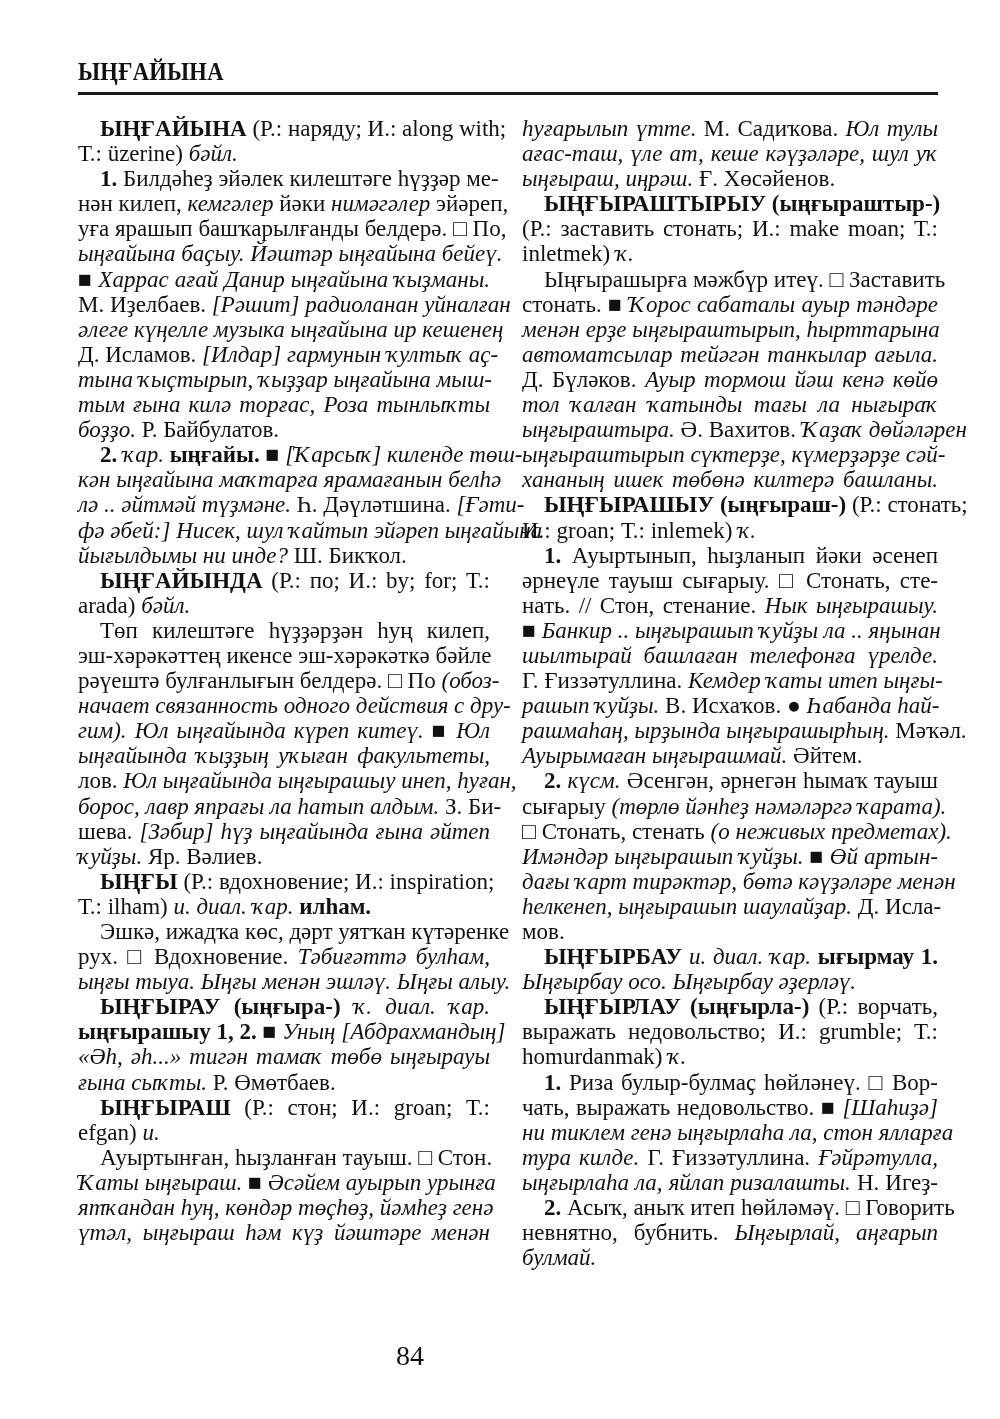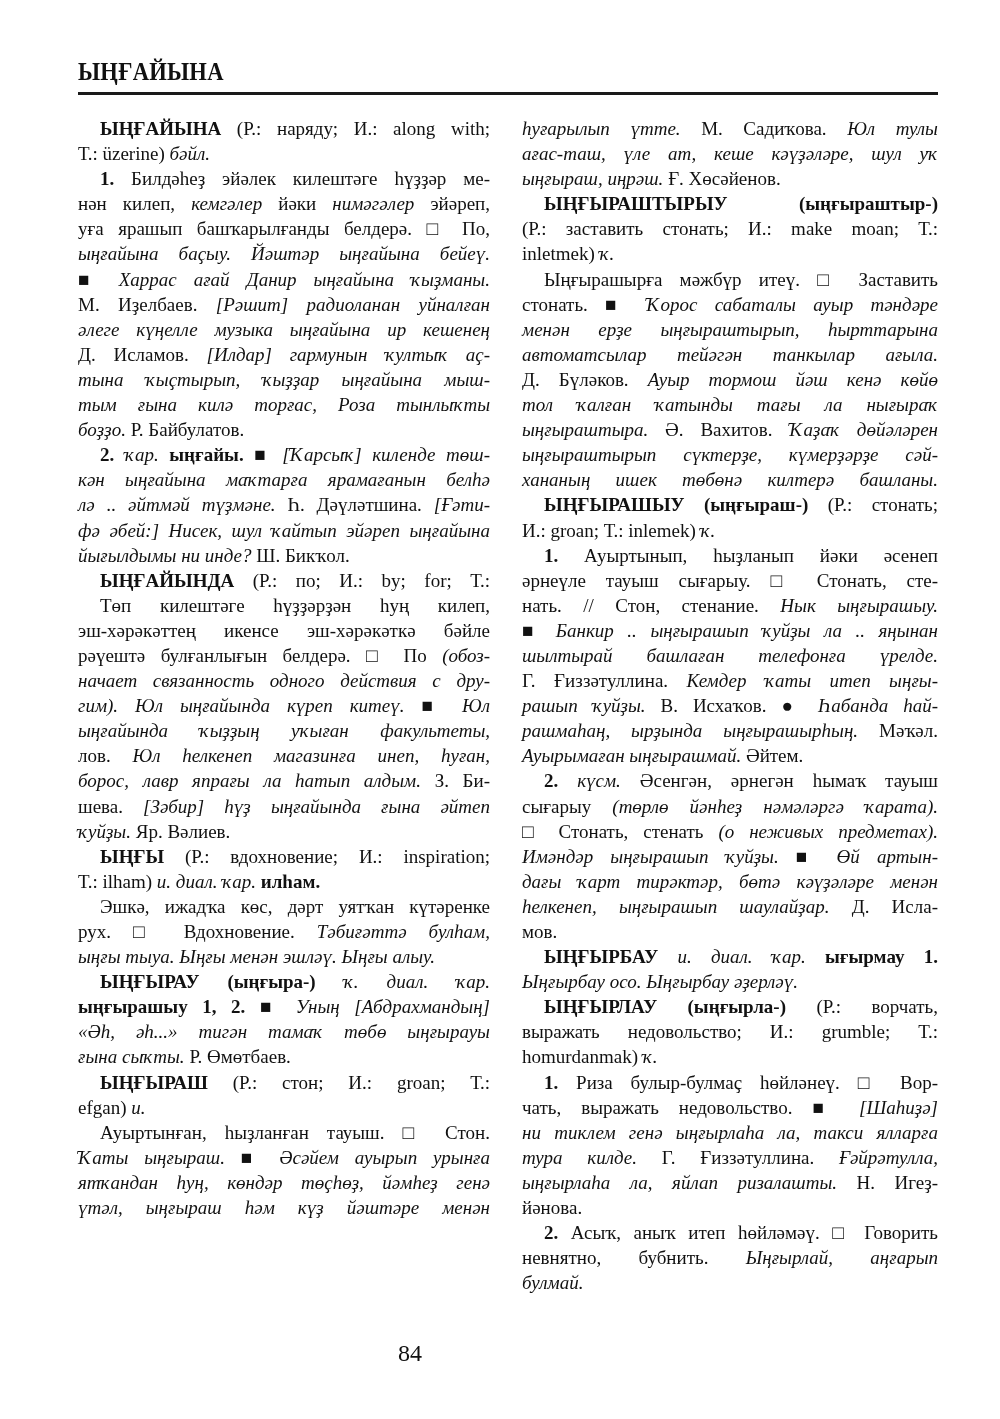--- a/index.html
+++ b/index.html
@@ -1,29 +1,29 @@
 <!DOCTYPE html>
 <html><head>
   <meta charset="utf-8">
   <style>
     html, body { margin: 0; padding: 0; background: #ffffff; }
     body { width: 1000px; height: 1419px; position: relative; overflow: hidden;
            font-family: "Liberation Serif", "DejaVu Serif", serif; color: #111; }
     .running-head { position: absolute; left: 78px; top: 58px; font-size: 25px; font-weight: bold;
                     letter-spacing: 0.3px; font-family: "Liberation Serif", serif; transform: scaleX(0.9); transform-origin: left; }
     .rule { position: absolute; left: 78px; top: 92px; width: 860px; height: 3px; background: #1a1a1a; }
-    .col { position: absolute; top: 116px; font-size: 19px; line-height: 25.1px; }
+    .col { position: absolute; top: 116px; font-size: 23px; line-height: 25.1px; }
     .col.left { left: 78px; width: 412px; }
     .col.right { left: 522px; width: 416px; }
     .ln { display: block; white-space: nowrap; text-align: justify; text-align-last: justify; height: 25.1px; }
     .ln.last { text-align-last: left; }
     .ind { padding-left: 22px; }
     b { font-weight: bold; }
     i { font-style: italic; }
-    .page-num { position: absolute; left: 0; width: 820px; top: 1340px; text-align: center; font-size: 24px; }
+    .page-num { position: absolute; left: 0; width: 820px; top: 1340px; text-align: center; font-size: 28px; }
   </style>
 </head>
 <body>
 
 <div class="running-head">ЫҢҒАЙЫНА</div>
 <div class="rule"></div>
 
 <div class="col left">
     <span class="ln"><span class="ind"></span><b>ЫҢҒАЙЫНА</b> (Р.: наряду; И.: along with;</span>
     <span class="ln last">Т.: üzerine) <i>бәйл.</i></span>
@@ -37,27 +37,28 @@
     <span class="ln">Д. Исламов. <i>[Илдар] гармунын ҡултыҡ аҫ-</i></span>
     <span class="ln"><i>тына ҡыҫтырып, ҡыҙҙар ыңғайына мыш-</i></span>
     <span class="ln"><i>тым ғына килә торғас, Роза тынлыҡты</i></span>
     <span class="ln last"><i>боҙҙо.</i> Р. Байбулатов.</span>
     <span class="ln"><span class="ind"></span><b>2.</b> <i>ҡар.</i> <b>ыңғайы.</b> ■ <i>[Ҡарсыҡ] киленде төш-</i></span>
     <span class="ln"><i>кән ыңғайына маҡтарға ярамағанын белһә</i></span>
     <span class="ln"><i>лә .. әйтмәй түҙмәне.</i> Һ. Дәүләтшина. <i>[Ғәти-</i></span>
     <span class="ln"><i>фә әбей:] Нисек, шул ҡайтып эйәреп ыңғайына</i></span>
     <span class="ln last"><i>йығылдымы ни инде?</i> Ш. Бикҡол.</span>
     <span class="ln"><span class="ind"></span><b>ЫҢҒАЙЫНДА</b> (Р.: по; И.: by; for; Т.:</span>
+    <span class="ln last">arada) <i>бәйл.</i></span>
     <span class="ln"><span class="ind"></span>Төп килештәге һүҙҙәрҙән һуң килеп,</span>
     <span class="ln">эш-хәрәкәттең икенсе эш-хәрәкәткә бәйле</span>
     <span class="ln">рәүештә булғанлығын белдерә. □ По <i>(обоз-</i></span>
     <span class="ln"><i>начает связанность одного действия с дру-</i></span>
     <span class="ln"><i>гим). Юл ыңғайында күреп китеү.</i> ■ <i>Юл</i></span>
     <span class="ln"><i>ыңғайында ҡыҙҙың уҡыған факультеты,</i></span>
-    <span class="ln">лов. <i>Юл һелкенеп магазинға инеп, һуған,</i></span>
+    <span class="ln">лов. <i>Юл ыңғайында ыңғырашыу инеп, һуған,</i></span>
     <span class="ln"><i>борос, лавр япрағы ла һатып алдым.</i> З. Би-</span>
     <span class="ln">шева. <i>[Зәбир] һүҙ ыңғайында ғына әйтеп</i></span>
     <span class="ln last"><i>ҡуйҙы.</i> Яр. Вәлиев.</span>
     <span class="ln"><span class="ind"></span><b>ЫҢҒЫ</b> (Р.: вдохновение; И.: inspiration;</span>
     <span class="ln last">Т.: ilham) <i>и. диал. ҡар.</i> <b>илһам.</b></span>
     <span class="ln"><span class="ind"></span>Эшкә, ижадҡа көс, дәрт уятҡан күтәренке</span>
     <span class="ln">рух. □ Вдохновение. <i>Тәбиғәттә булһам,</i></span>
     <span class="ln last"><i>ыңғы тыуа. Ыңғы менән эшләү. Ыңғы алыу.</i></span>
     <span class="ln"><span class="ind"></span><b>ЫҢҒЫРАУ (ыңғыра-)</b> <i>ҡ. диал. ҡар.</i></span>
     <span class="ln"><b>ыңғырашыу 1, 2.</b> ■ <i>Уның [Абдрахмандың]</i></span>
@@ -104,22 +105,21 @@
     <span class="ln"><i>дағы ҡарт тирәктәр, бөтә кәүҙәләре менән</i></span>
     <span class="ln"><i>һелкенеп, ыңғырашып шаулайҙар.</i> Д. Исла-</span>
     <span class="ln last">мов.</span>
     <span class="ln"><span class="ind"></span><b>ЫҢҒЫРБАУ</b> <i>и. диал. ҡар.</i> <b>ығырмау 1.</b></span>
     <span class="ln last"><i>Ыңғырбау осо. Ыңғырбау әҙерләү.</i></span>
     <span class="ln"><span class="ind"></span><b>ЫҢҒЫРЛАУ (ыңғырла-)</b> (Р.: ворчать,</span>
     <span class="ln">выражать недовольство; И.: grumble; Т.:</span>
     <span class="ln last">homurdanmak) <i>ҡ.</i></span>
     <span class="ln"><span class="ind"></span><b>1.</b> Риза булыр-булмаҫ һөйләнеү. □ Вор-</span>
     <span class="ln">чать, выражать недовольство. ■ <i>[Шаһиҙә]</i></span>
-    <span class="ln"><i>ни тиклем генә ыңғырлаһа ла, такси ялларға</i></span>
+    <span class="ln"><i>ни тиклем генә ыңғырлаһа ла, стон ялларға</i></span>
     <span class="ln"><i>тура килде.</i> Г. Ғиззәтуллина. <i>Ғәйрәтулла,</i></span>
     <span class="ln"><i>ыңғырлаһа ла, яйлап ризалашты.</i> Н. Игеҙ-</span>
-    <span class="ln last">йәнова.</span>
     <span class="ln"><span class="ind"></span><b>2.</b> Асыҡ, аныҡ итеп һөйләмәү. □ Говорить</span>
     <span class="ln">невнятно, бубнить. <i>Ыңғырлай, аңғарып</i></span>
     <span class="ln last"><i>булмай.</i></span>
   </div>
 
 <div class="page-num">84</div>
 
 </body></html>

